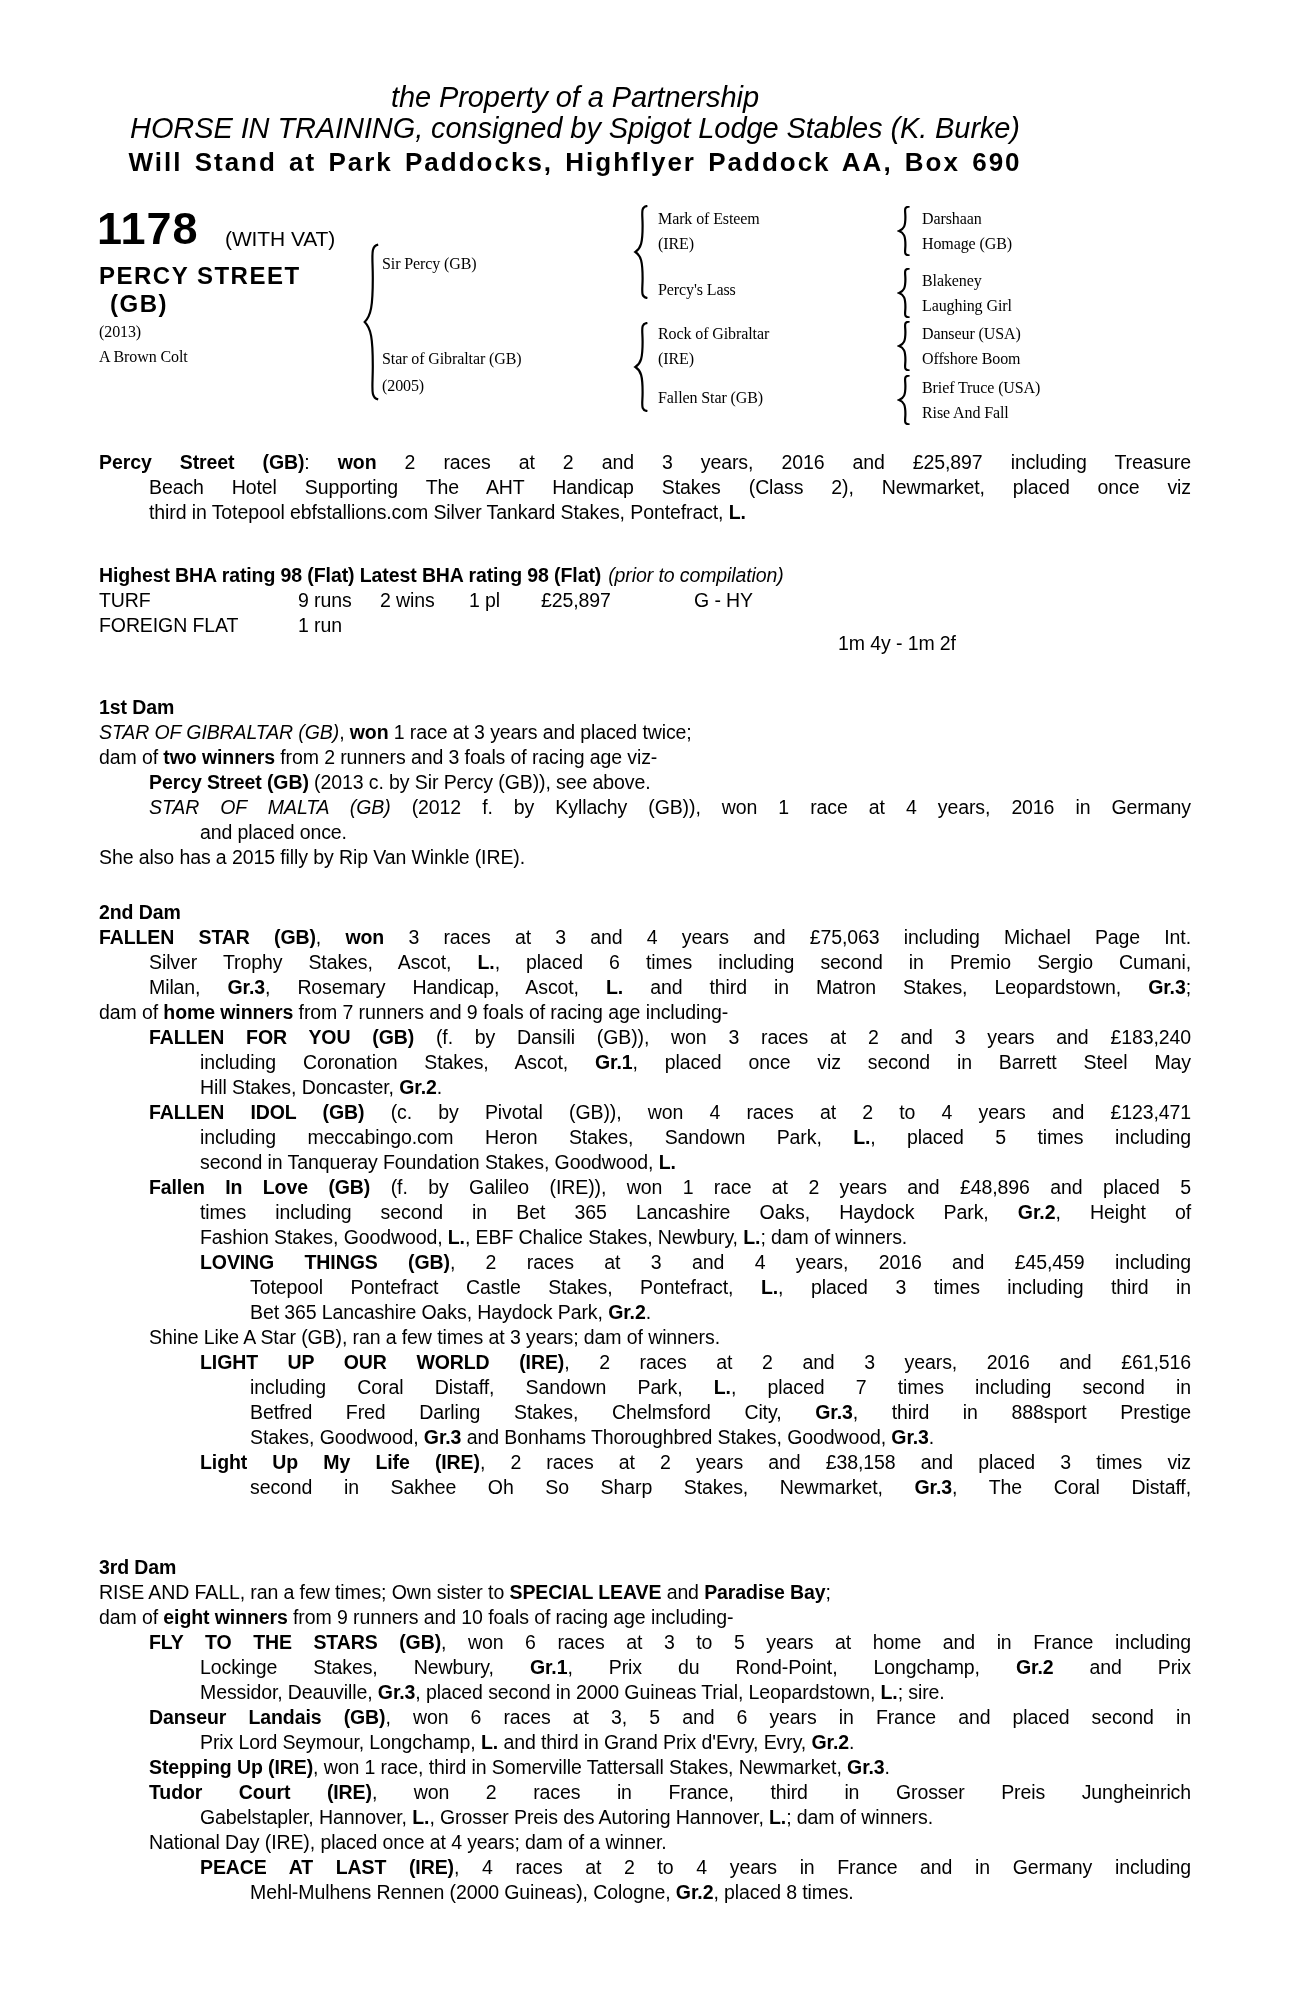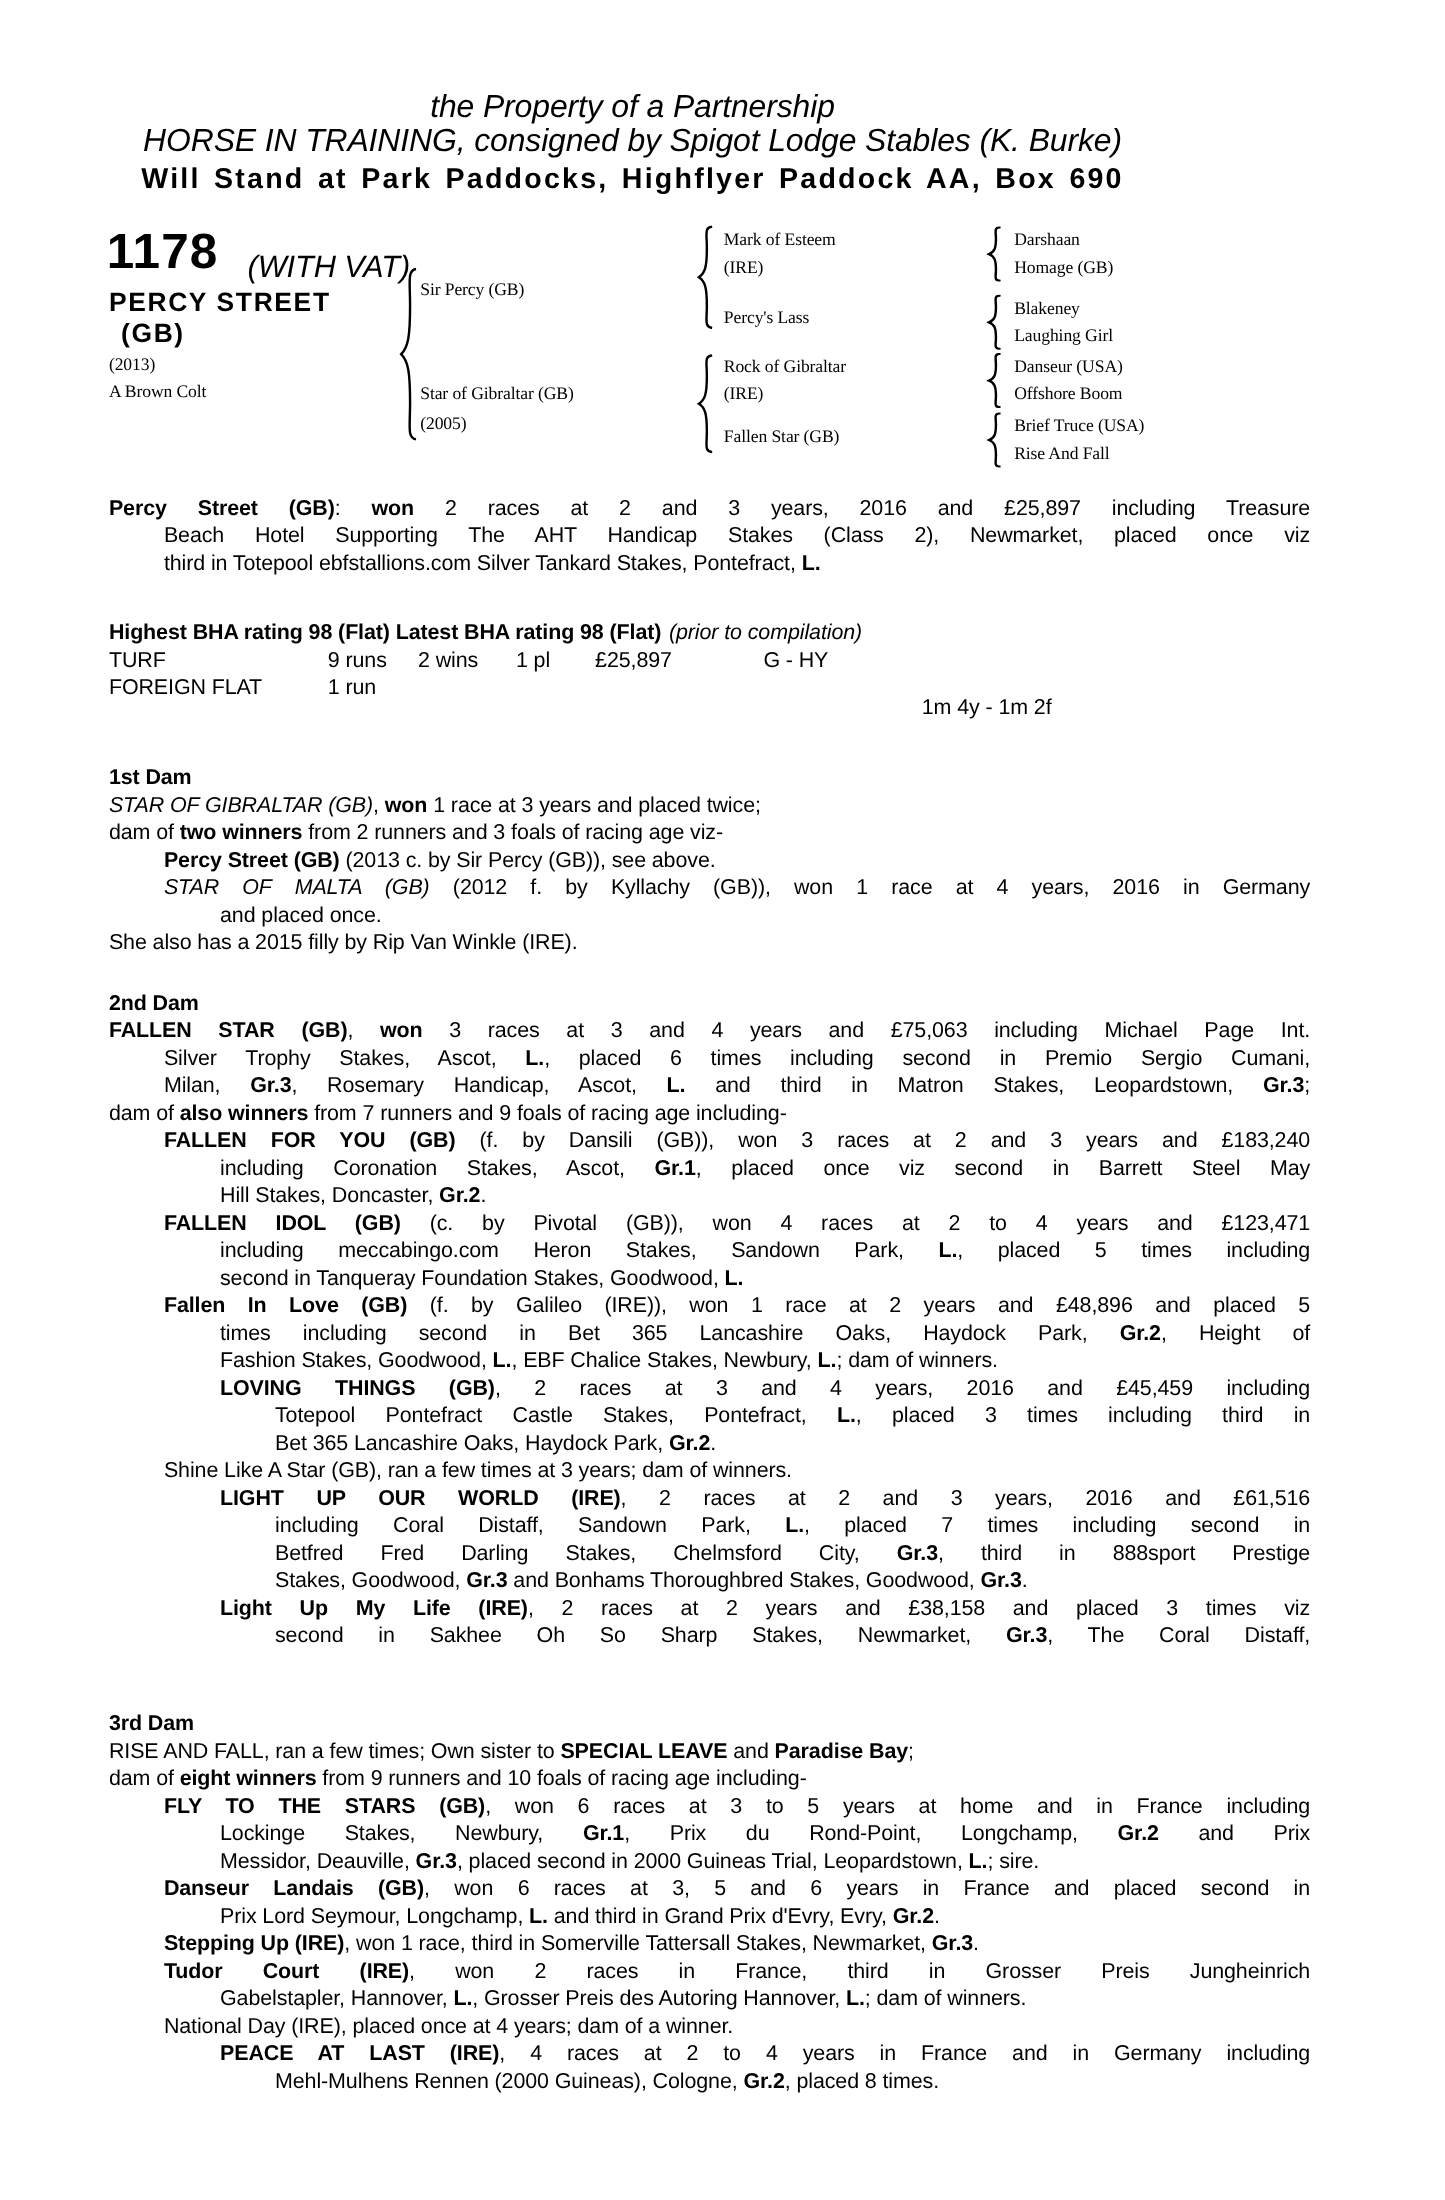--- a/index.html
+++ b/index.html
@@ -9,21 +9,21 @@
     overflow:hidden; letter-spacing:-0.1px;
   }
   
   .header { position:absolute; left:95px; top:82px; width:960px; text-align:center; }
   .hdr-it { font-style:italic; font-size:29px; line-height:31px; }
   .hdr-bold { font-weight:bold; font-size:26px; line-height:30px; margin-top:3px;
               letter-spacing:2px; word-spacing:3px; }
   
   .abs { position:absolute; }
   .lot-no { font-size:45px; font-weight:bold; line-height:46px; letter-spacing:1px; }
-  .vat { font-size:28px;font-style:italic; }
+  .vat { font-size:21px; }
   .horse-name { font-size:24px; font-weight:bold; letter-spacing:1.5px; line-height:27px; }
   .ped-txt { font-size:16px; line-height:25px;font-family:Liberation Serif, serif; }
   .brace { position:absolute; }
   .brace path { fill:none; stroke:#000; stroke-width:2.2; }
   
   .sec { position:absolute; left:99px; width:1092px; }
   .ln { min-height:25px; line-height:25px; font-size:19.5px; }
   .ln.just { text-align:justify; text-align-last:justify; text-justify:inter-word; }
   .ln.i1 { padding-left:50px; }
   .ln.i2 { padding-left:101px; }
@@ -128,21 +128,21 @@
         <div class="ln i1"><span class="b">Percy Street (GB)</span><span> (2013 c. by Sir Percy (GB)), see above.</span></div>
         <div class="ln i1 just"><span class="i">STAR OF MALTA (GB)</span><span> (2012 f. by Kyllachy (GB)), won 1 race at 4 years, 2016 in Germany</span></div>
         <div class="ln i2"><span>and placed once.</span></div>
         <div class="ln i0"><span>She also has a 2015 filly by Rip Van Winkle (IRE).</span></div>
       </div>
       <div class="sec" style="top: 900px;">
         <div class="ln i0"><span class="b">2nd Dam</span></div>
         <div class="ln i0 just"><span class="b">FALLEN STAR (GB)</span><span>, </span><span class="b">won</span><span> 3 races at 3 and 4 years and £75,063 including Michael Page Int.</span></div>
         <div class="ln i1 just"><span>Silver Trophy Stakes, Ascot, </span><span class="b">L.</span><span>, placed 6 times including second in Premio Sergio Cumani,</span></div>
         <div class="ln i1 just"><span>Milan, </span><span class="b">Gr.3</span><span>, Rosemary Handicap, Ascot, </span><span class="b">L.</span><span> and third in Matron Stakes, Leopardstown, </span><span class="b">Gr.3</span><span>;</span></div>
-        <div class="ln i0"><span>dam of </span><span class="b">also winners</span><span> from 7 runners and 9 foals of racing age including-</span></div>
+        <div class="ln i0"><span>dam of </span><span class="b">home winners</span><span> from 7 runners and 9 foals of racing age including-</span></div>
         <div class="ln i1 just"><span class="b">FALLEN FOR YOU (GB)</span><span> (f. by Dansili (GB)), won 3 races at 2 and 3 years and £183,240</span></div>
         <div class="ln i2 just"><span>including Coronation Stakes, Ascot, </span><span class="b">Gr.1</span><span>, placed once viz second in Barrett Steel May</span></div>
         <div class="ln i2"><span>Hill Stakes, Doncaster, </span><span class="b">Gr.2</span><span>.</span></div>
         <div class="ln i1 just"><span class="b">FALLEN IDOL (GB)</span><span> (c. by Pivotal (GB)), won 4 races at 2 to 4 years and £123,471</span></div>
         <div class="ln i2 just"><span>including meccabingo.com Heron Stakes, Sandown Park, </span><span class="b">L.</span><span>, placed 5 times including</span></div>
         <div class="ln i2"><span>second in Tanqueray Foundation Stakes, Goodwood, </span><span class="b">L.</span></div>
         <div class="ln i1 just"><span class="b">Fallen In Love (GB)</span><span> (f. by Galileo (IRE)), won 1 race at 2 years and £48,896 and placed 5</span></div>
         <div class="ln i2 just"><span>times including second in Bet 365 Lancashire Oaks, Haydock Park, </span><span class="b">Gr.2</span><span>, Height of</span></div>
         <div class="ln i2"><span>Fashion Stakes, Goodwood, </span><span class="b">L.</span><span>, EBF Chalice Stakes, Newbury, </span><span class="b">L.</span><span>; dam of winners.</span></div>
         <div class="ln i2 just"><span class="b">LOVING THINGS (GB)</span><span>, 2 races at 3 and 4 years, 2016 and £45,459 including</span></div>

